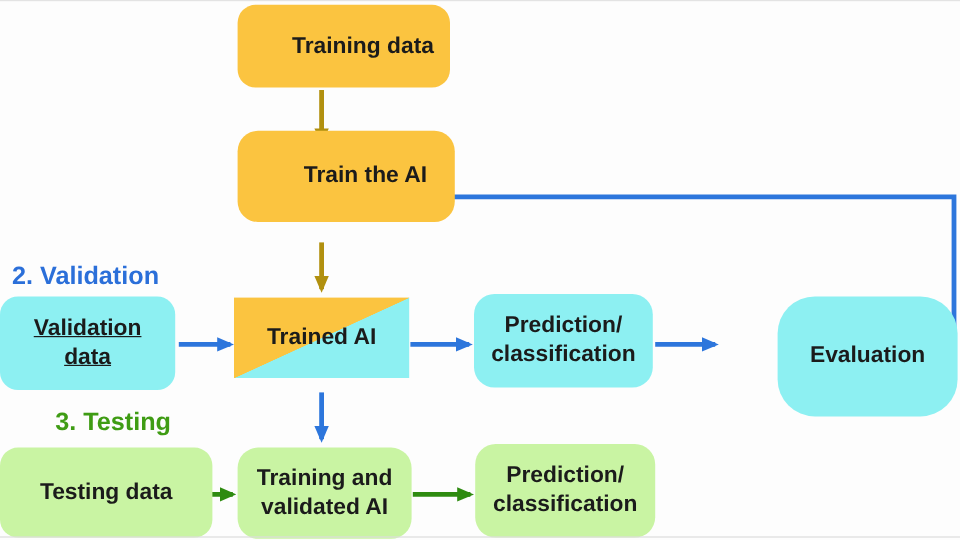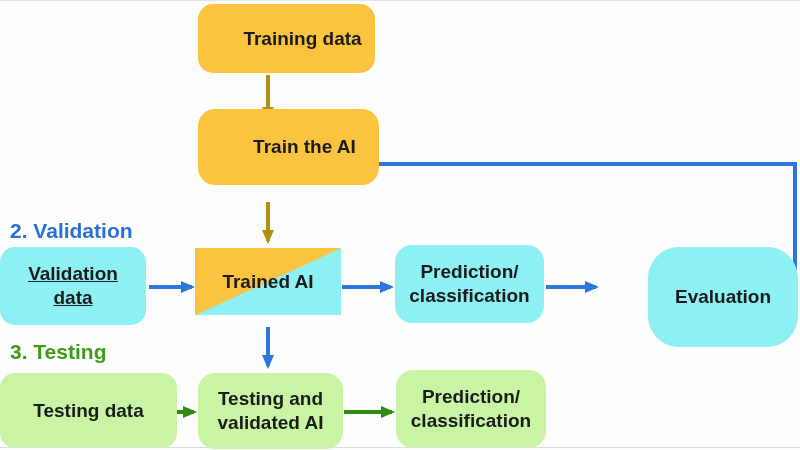--- a/index.html
+++ b/index.html
@@ -32,21 +32,21 @@
   .box.lgreen{background:var(--testing-stage);}
   .box.split{
     background:linear-gradient(to bottom right, var(--training-stage) 50%, var(--validation-stage) 50.4%);
     border-radius:0;
   }
   .section-label{
     position:absolute;
     font-weight:bold;font-size:21px;line-height:1.1;
   }
   .section-label.validation{color:var(--validation-label);}
-  .section-label.testing{color:var(--testing-label);}
+  .section-label.testing{color:var(--testing-label);margin-left:36px;}
   .frame-line{position:absolute;left:0;width:800px;height:1px;background:#dcdcdc;}
 </style>
 </head>
 <body>
 
 <div id="canvas">
 
   <svg id="arrow-layer" viewBox="0 0 800 450">
     <defs>
       <marker id="mh-olive" markerUnits="userSpaceOnUse" markerWidth="14" markerHeight="12" refX="11" refY="6" orient="auto">
@@ -84,21 +84,21 @@
 
   <div class="box cyan" style="left:395px;top:245px;width:149px;height:78px;border-radius:17px;">Prediction/
 classification</div>
 
   <div class="box cyan" style="left:600px;top:247px;width:150px;height:100px;border-radius:31px;margin-left:48px;">Evaluation</div>
 
   <div class="section-label testing" style="left:10px;top:340px;">3. Testing</div>
 
   <div class="box lgreen" style="left:0px;top:373px;width:177px;height:75px;">Testing data</div>
 
-  <div class="box lgreen" style="left:198px;top:373px;width:145px;height:76px;border-radius:17px;">Testing and
+  <div class="box lgreen" style="left:198px;top:373px;width:145px;height:76px;border-radius:17px;">Training and
 validated AI</div>
 
   <div class="box lgreen" style="left:396px;top:370px;width:150px;height:78px;border-radius:17px;">Prediction/
 classification</div>
 
   <div class="frame-line" style="top:0px;background:#e3e3e3;"></div>
   <div class="frame-line" style="top:447px;"></div>
 </div>
 
 </body></html>

